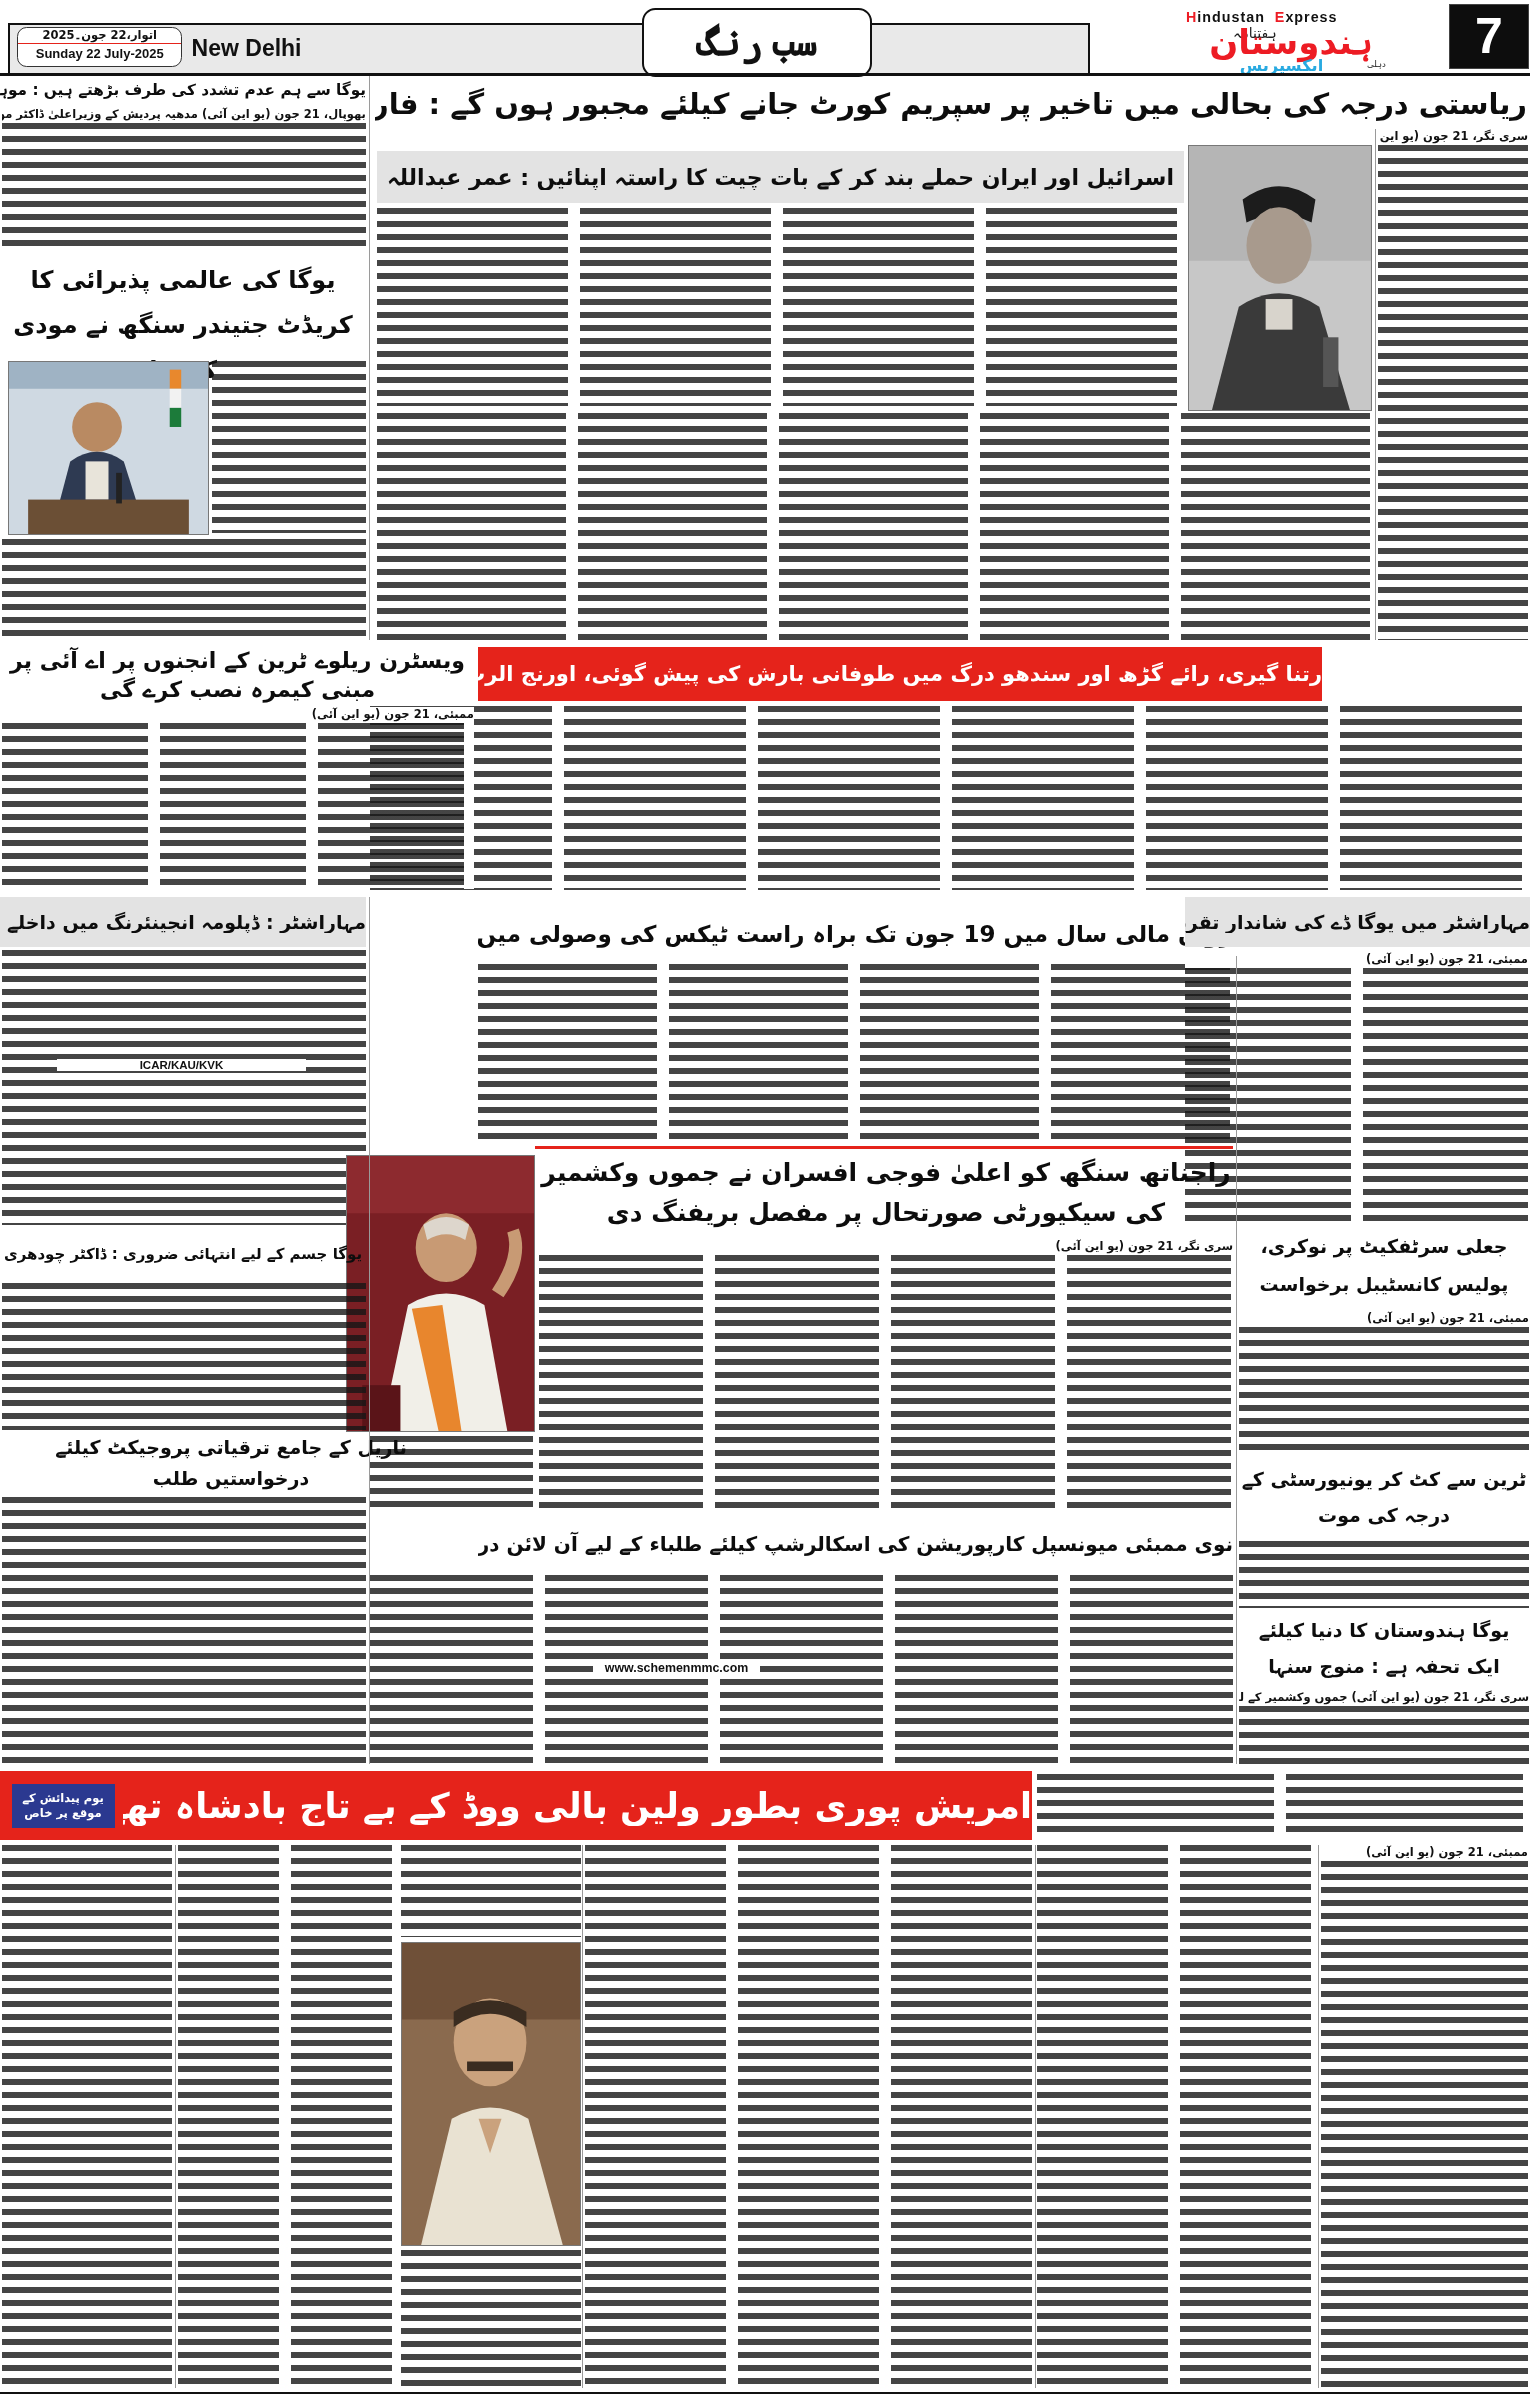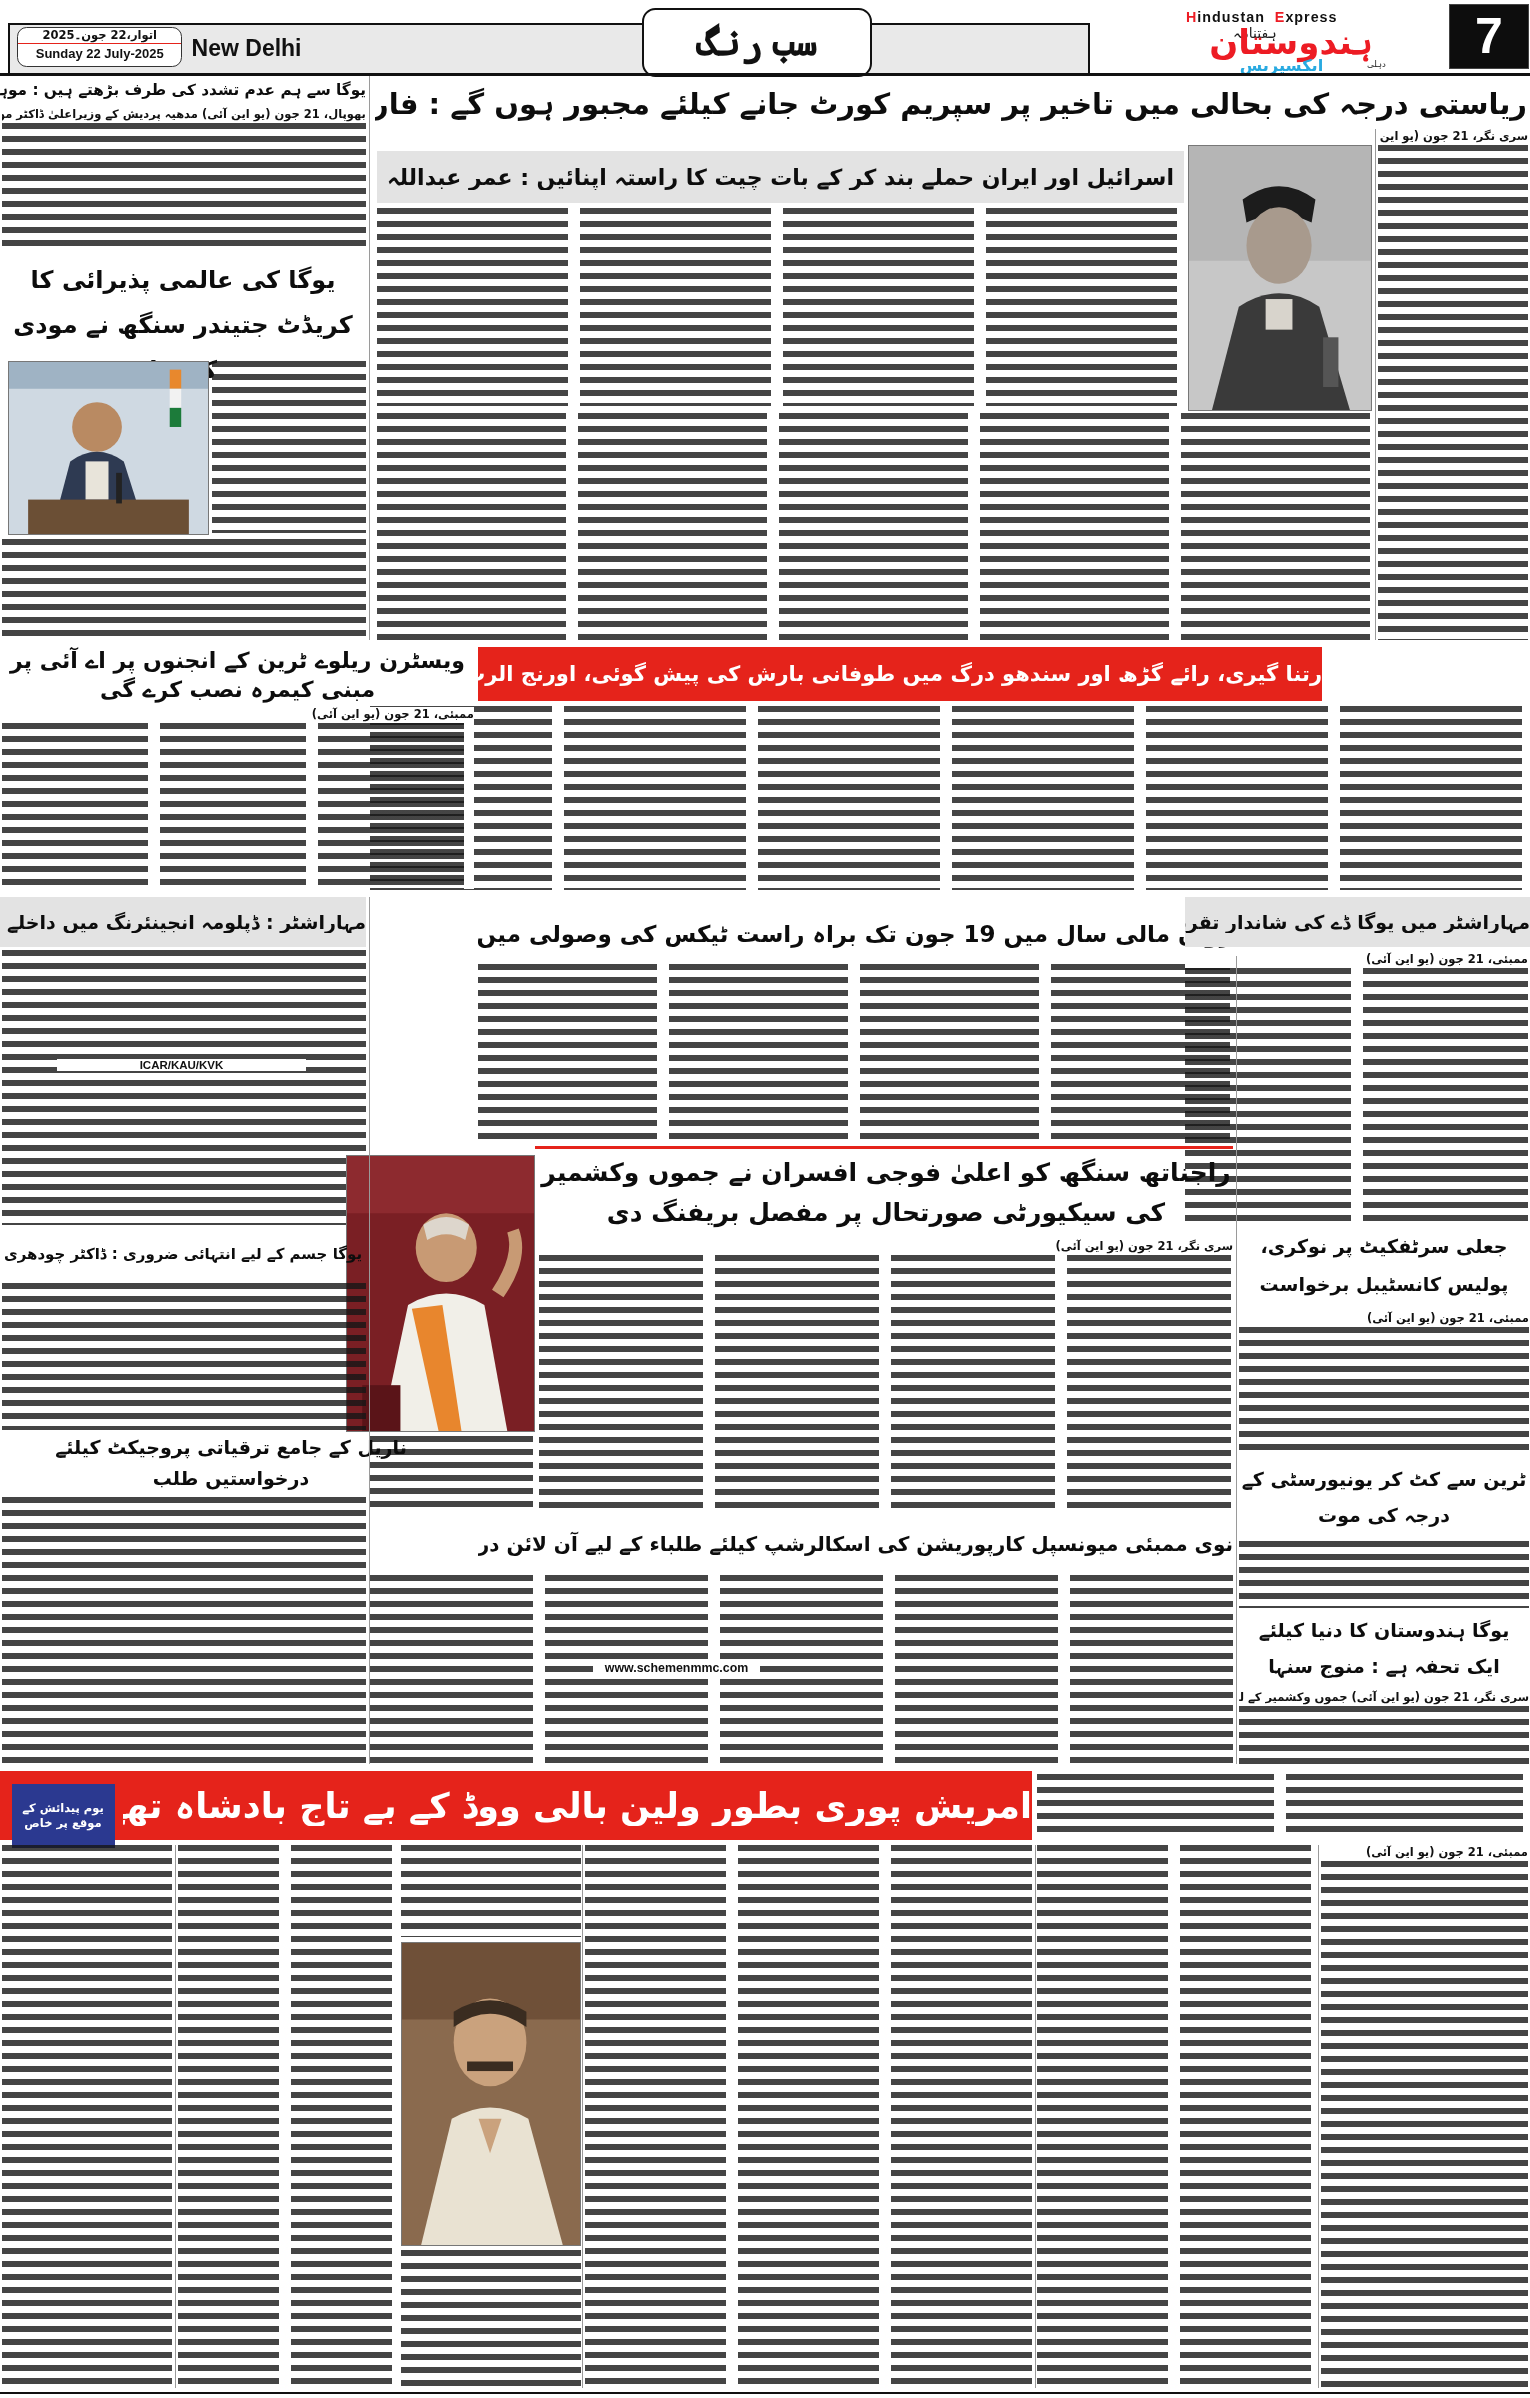--- a/index.html
+++ b/index.html
@@ -176,21 +176,21 @@
     <div class="sim"></div>
   </div>
 
   <div class="abs hl nowrap" style="left:478px;top:1520px;width:755px;font-size:20px;line-height:48px;">نوی ممبئی میونسپل کارپوریشن کی اسکالرشپ کیلئے طلباء کے لیے آن لائن درخواستیں طلب</div>
   <div class="abs sim" style="left:370px;top:1575px;width:863px;height:191px;--cw:175px;"></div>
   <div class="abs eng" style="left:593px;top:1661px;width:167px;font-size:12.4px;font-weight:bold;text-align:center;background:#fff;direction:ltr;">www.schemenmmc.com</div>
 
   <div class="abs" style="left:0;top:1771px;width:1032px;height:69px;background:#e5231b;display:flex;align-items:center;justify-content:center;padding-left:115px;box-sizing:border-box;">
     <span class="nowrap" style="color:#fff;font-weight:bold;font-size:35px;direction:rtl;margin-left:8px;">امریش پوری بطور ولین بالی ووڈ کے بے تاج بادشاہ تھے</span>
   </div>
-  <div class="abs rtl" style="left:11.5px;top:1784px;width:103px;height:64px;background:#2b3990;color:#fff;font-size:11.5px;font-weight:bold;
+  <div class="abs rtl" style="left:11.5px;top:1784px;width:103px;height:44px;background:#2b3990;color:#fff;font-size:11.5px;font-weight:bold;
               display:flex;align-items:center;justify-content:center;text-align:center;line-height:15.3px;">
     <span>یوم پیدائش کے موقع پر خاص</span>
   </div>
   <div class="abs sim" style="left:1037px;top:1774px;width:491px;height:63px;--cw:249px;"></div>
 
   <div class="abs body" style="left:1321px;top:1845px;width:207px;height:543px;">
     <div class="lead">ممبئی، 21 جون (یو این آئی)</div>
     <div class="sim"></div>
   </div>
   <div class="abs sim" style="left:1037px;top:1845px;width:278px;height:543px;--cw:143px;"></div>

